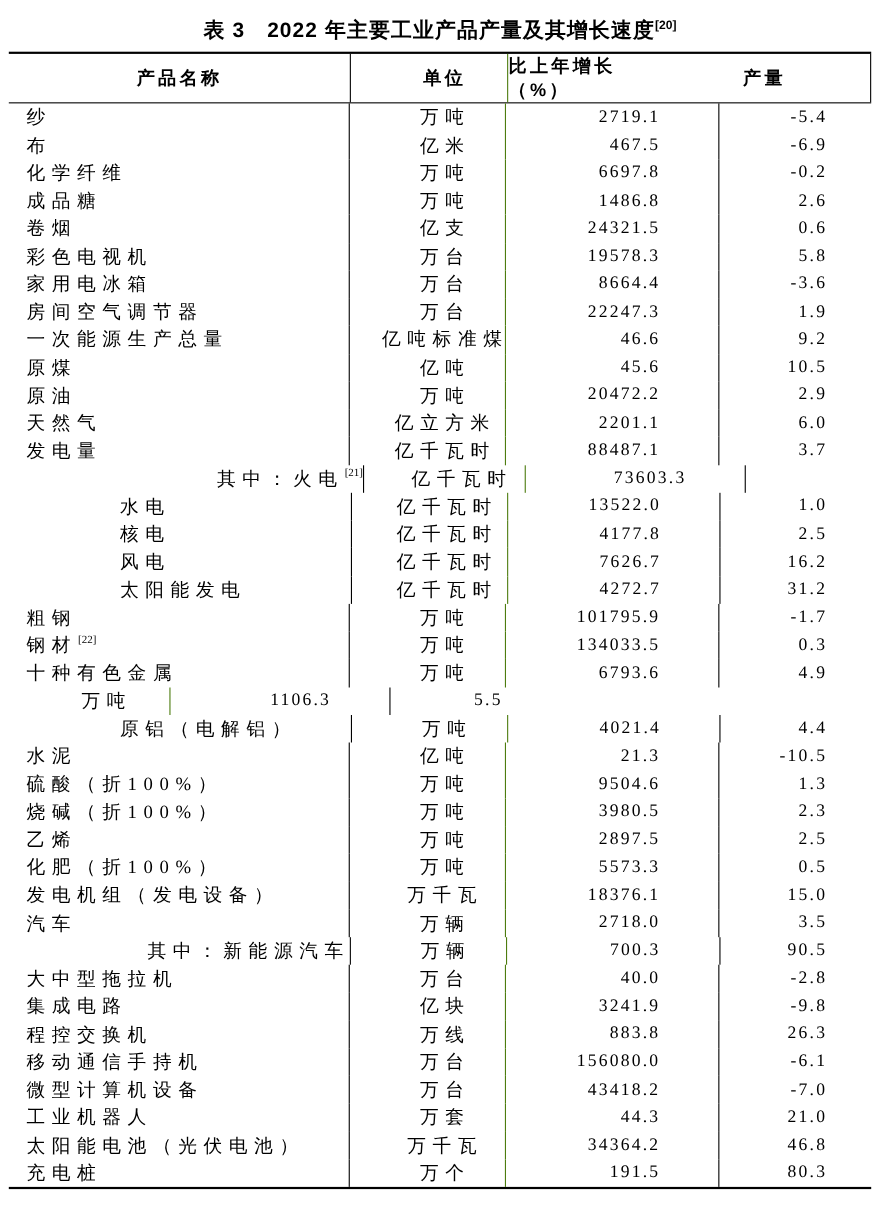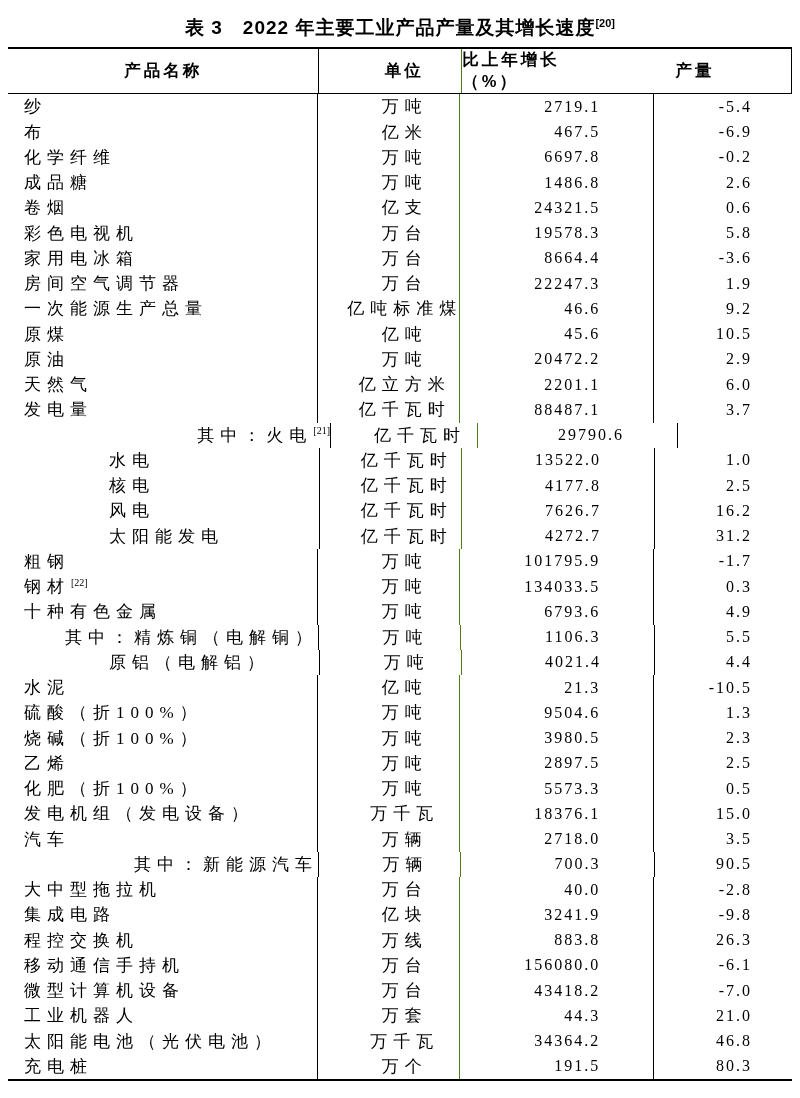--- a/index.html
+++ b/index.html
@@ -167,21 +167,21 @@
         </div>
         <div class="tr">
           <div class="td c1 cjk indent0">发电量</div>
           <div class="td c2 cjk">亿千瓦时</div>
           <div class="td c3 num">88487.1</div>
           <div class="td c4 num">3.7</div>
         </div>
         <div class="tr">
           <div class="td c1 cjk indent1">其中：火电<sup class="note">[21]</sup></div>
           <div class="td c2 cjk">亿千瓦时</div>
-          <div class="td c3 num">29790.6</div>
+          <div class="td c3 num">73603.3</div>
         </div>
         <div class="tr">
           <div class="td c1 cjk indent2">水电</div>
           <div class="td c2 cjk">亿千瓦时</div>
           <div class="td c3 num">13522.0</div>
           <div class="td c4 num">1.0</div>
         </div>
         <div class="tr">
           <div class="td c1 cjk indent2">核电</div>
           <div class="td c2 cjk">亿千瓦时</div>
@@ -212,21 +212,20 @@
           <div class="td c3 num">134033.5</div>
           <div class="td c4 num">0.3</div>
         </div>
         <div class="tr">
           <div class="td c1 cjk indent0">十种有色金属</div>
           <div class="td c2 cjk">万吨</div>
           <div class="td c3 num">6793.6</div>
           <div class="td c4 num">4.9</div>
         </div>
         <div class="tr">
-          <div class="td c1 cjk indent1">其中：精炼铜（电解铜）</div>
           <div class="td c2 cjk">万吨</div>
           <div class="td c3 num">1106.3</div>
           <div class="td c4 num">5.5</div>
         </div>
         <div class="tr">
           <div class="td c1 cjk indent2">原铝（电解铝）</div>
           <div class="td c2 cjk">万吨</div>
           <div class="td c3 num">4021.4</div>
           <div class="td c4 num">4.4</div>
         </div>

